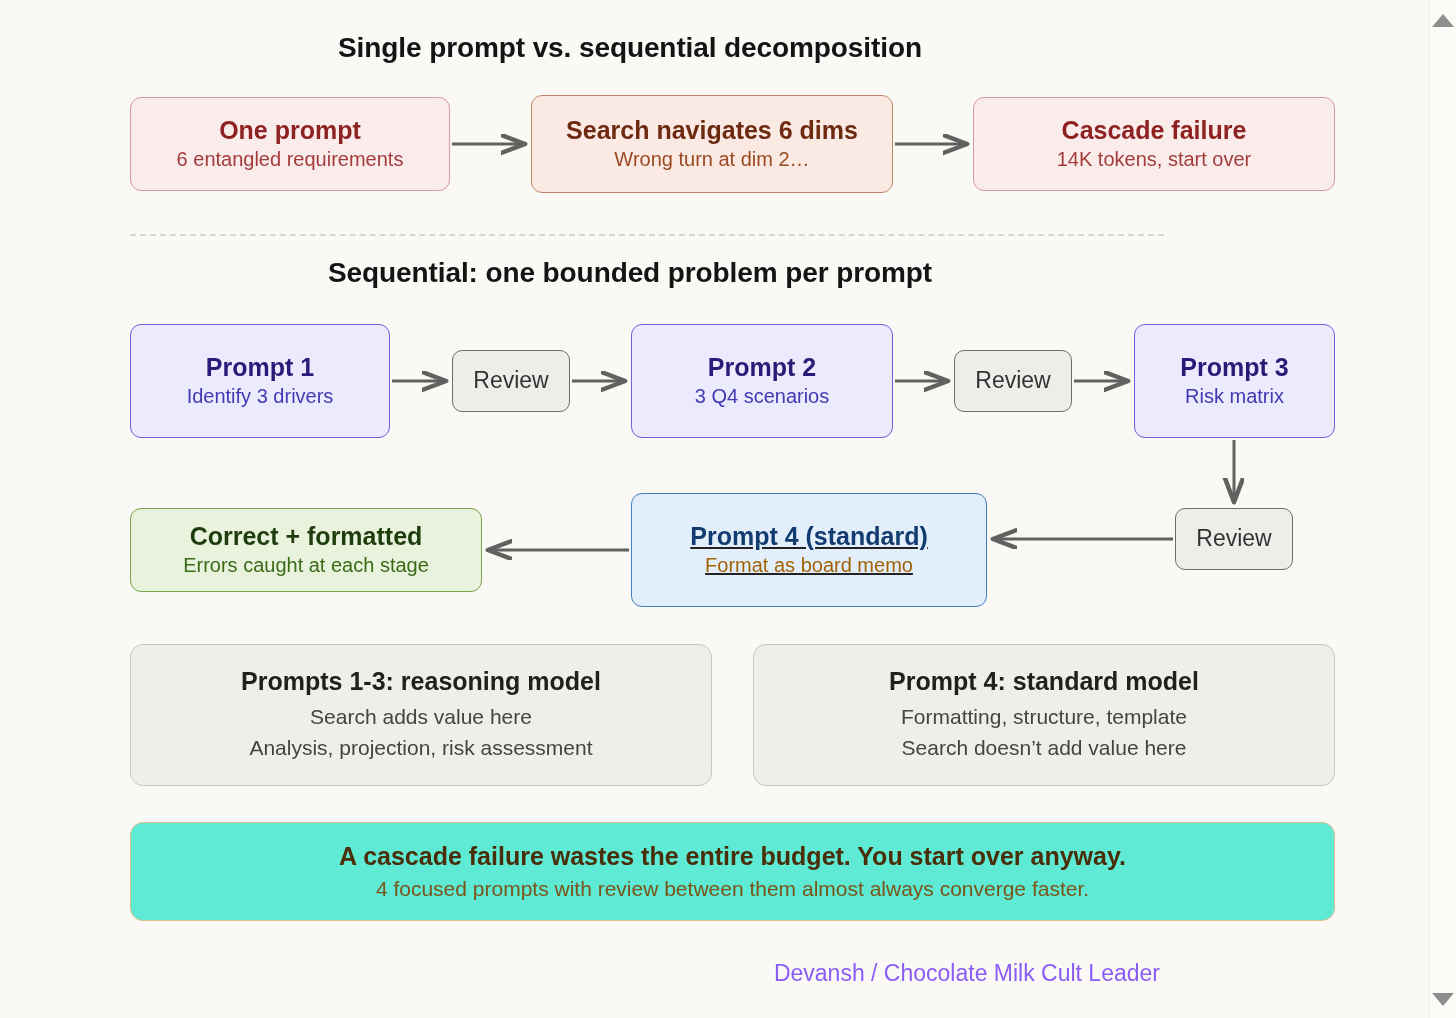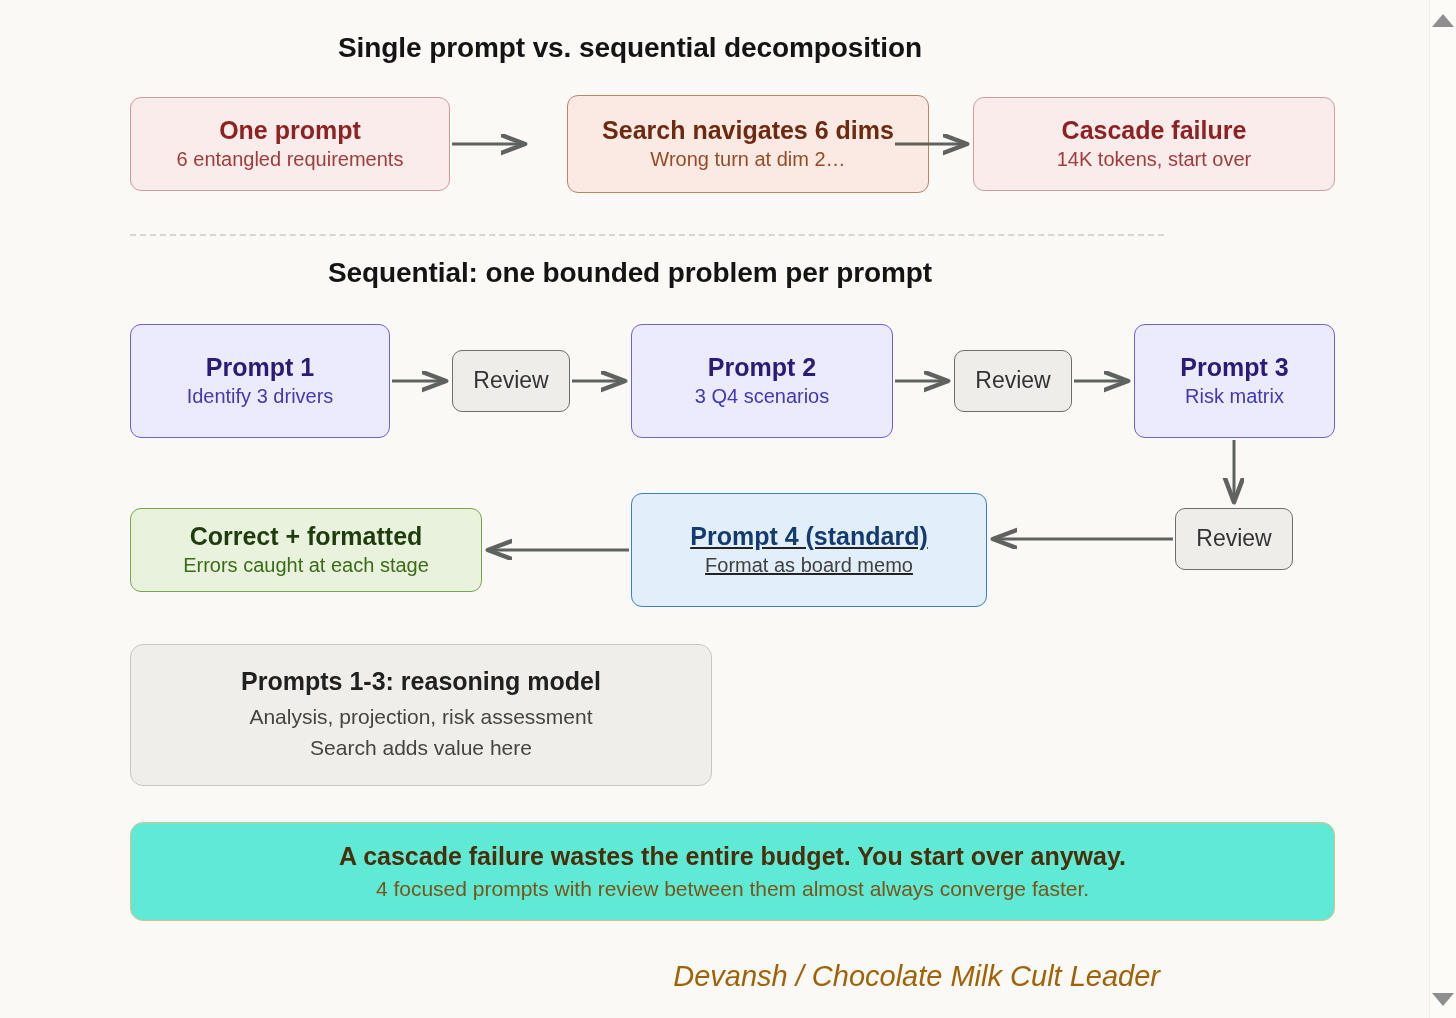--- a/index.html
+++ b/index.html
@@ -91,33 +91,33 @@
     font-weight: 400;
     line-height: 1.25;
     margin-top: 2px;
     white-space: nowrap;
   }
 
   
   .node.red      { background:#fbecec; border-color:#d79a9a; }
   .node.red .t1  { color:#8e2222; }
   .node.red .t2  { color:#a33b3b; }
-  .node.red2     { background:#faeae3; border-color:#c08464;margin-left:36px; }
+  .node.red2     { background:#faeae3; border-color:#c08464; }
   .node.red2 .t1 { color:#6e2a11; }
   .node.red2 .t2 { color:#9a4a22; }
 
   
   .node.purple     { background:#ecebfd; border-color:#6f60d8; }
   .node.purple .t1 { color:#2b1a77; }
   .node.purple .t2 { color:#4338b5; }
 
   
   .node.blue     { background:#e3eefb; border-color:#3f7fc6;text-decoration:underline; }
   .node.blue .t1 { color:#123c70; }
-  .node.blue .t2 { color:#404040; }
+  .node.blue .t2 { color:#a16207; }
 
   
   .node.green     { background:#e9f2dd; border-color:#7aa34e; }
   .node.green .t1 { color:#1f3d0c; }
   .node.green .t2 { color:#3a6b17; }
 
   
   .node.review {
     background:#eeedea;
     border-color:#6d6d6d;
@@ -188,24 +188,23 @@
     color: #7a5418;
     margin-top: 6px;
     white-space: nowrap;
   }
 
   
   #attribution {
     position: absolute;
     right: 100px;
     top: 960px;
-    font-size: 29px;
-    color: #a16207;
-    white-space: nowrap;
-    font-style: italic;
+    font-size: 23px;
+    color: #8b5cf6;
+    white-space: nowrap;
   }
 
   
   #connectors {
     position: absolute;
     top: 0; left: 0;
     width: 1430px;
     height: 1018px;
     pointer-events: none;
   }
@@ -268,24 +267,29 @@
     <div class="t1">Prompt 4 (standard)</div>
     <div class="t2">Format as board memo</div>
   </div>
 
   <div class="node review" id="node-review-3" style="left:1175px; top:508px; width:118px; height:62px;">
     <div class="t1">Review</div>
   </div>
 
   <div class="panel" id="panel-reasoning" style="left:130px; top:644px; width:582px; height:142px;">
     <div class="p-title">Prompts 1-3: reasoning model</div>
+    <div class="p-line">Search adds value here</div>
     <div class="p-line">Analysis, projection, risk assessment</div>
-    <div class="p-line">Search adds value here</div>
-  </div>
-
+  </div>
+
+  <div class="panel" id="panel-standard" style="left:753px; top:644px; width:582px; height:142px;">
+    <div class="p-title">Prompt 4: standard model</div>
+    <div class="p-line">Formatting, structure, template</div>
+    <div class="p-line">Search doesn’t add value here</div>
+  </div>
 
   <div id="callout">
     <div class="c-title">A cascade failure wastes the entire budget. You start over anyway.</div>
     <div class="c-sub">4 focused prompts with review between them almost always converge faster.</div>
   </div>
 
   <div id="attribution">Devansh / Chocolate Milk Cult Leader</div>
 
   <svg id="connectors" viewBox="0 0 1430 1018" xmlns="http://www.w3.org/2000/svg">
     <defs>

